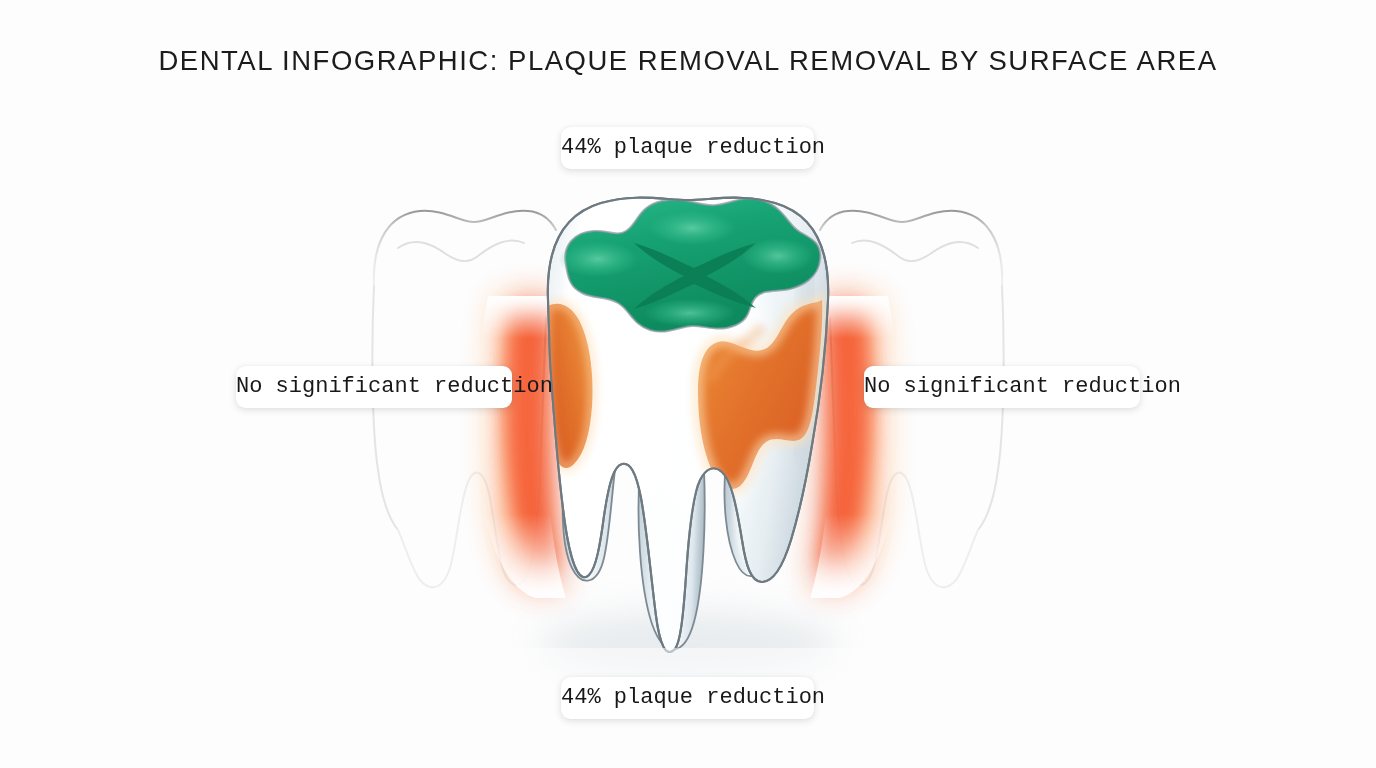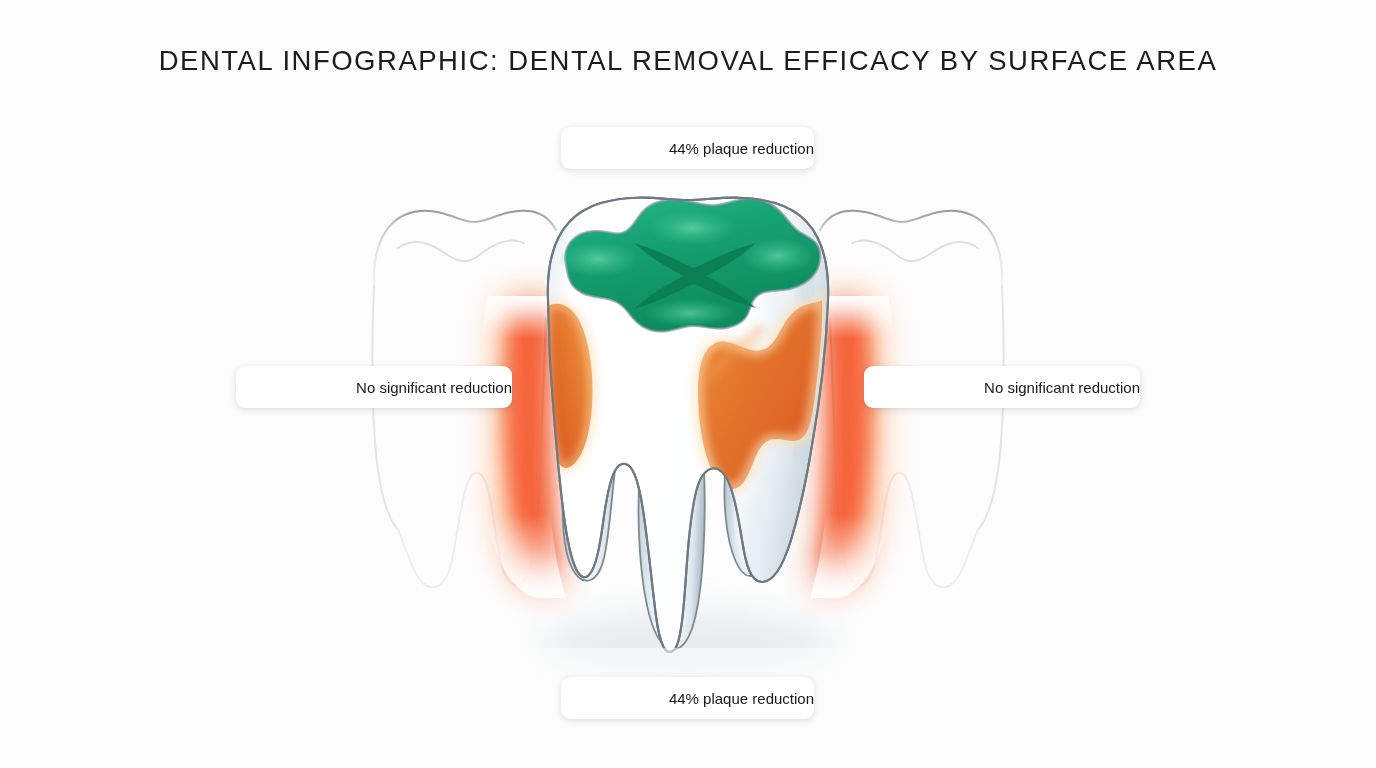--- a/index.html
+++ b/index.html
@@ -41,28 +41,28 @@
   }
 
   
   .callout {
     position: absolute;
     background: #ffffff;
     border-radius: 9px;
     box-shadow: 0 2px 7px rgba(30, 35, 45, 0.14),
                 0 0 1px rgba(30, 35, 45, 0.10);
     color: #18181a;
-    font-family: Liberation Sans, sans-serif;
-    font-size: 15px;
+    font-family: Liberation Mono, monospace;
+    font-size: 22px;
     font-weight: 400;
     line-height: 1;
     white-space: nowrap;
     display: flex;
     align-items: center;
-    justify-content: flex-end;
+    justify-content: flex-start;
     box-sizing: border-box;
   }
   #callout-top {
     left: 561px;  top: 127px;
     width: 253px; height: 42px;
   }
   #callout-left {
     left: 236px;  top: 366px;
     width: 276px; height: 42px;
   }
@@ -73,21 +73,21 @@
   #callout-bottom {
     left: 561px;  top: 677px;
     width: 253px; height: 42px;
   }
 </style>
 </head>
 <body>
 
 <div id="stage">
 
-  <div id="title">DENTAL INFOGRAPHIC: DENTAL REMOVAL EFFICACY BY SURFACE AREA</div>
+  <div id="title">DENTAL INFOGRAPHIC: PLAQUE REMOVAL REMOVAL BY SURFACE AREA</div>
 
   <svg id="illustration" viewBox="0 0 1376 768" xmlns="http://www.w3.org/2000/svg">
     <defs>
 
       <linearGradient id="gEnamel" x1="0" y1="0" x2="1" y2="0.25">
         <stop offset="0" stop-color="#e3ebef"></stop>
         <stop offset="0.13" stop-color="#ffffff"></stop>
         <stop offset="0.45" stop-color="#ffffff"></stop>
         <stop offset="0.72" stop-color="#fbfdfe"></stop>
         <stop offset="0.90" stop-color="#e6eef2"></stop>

